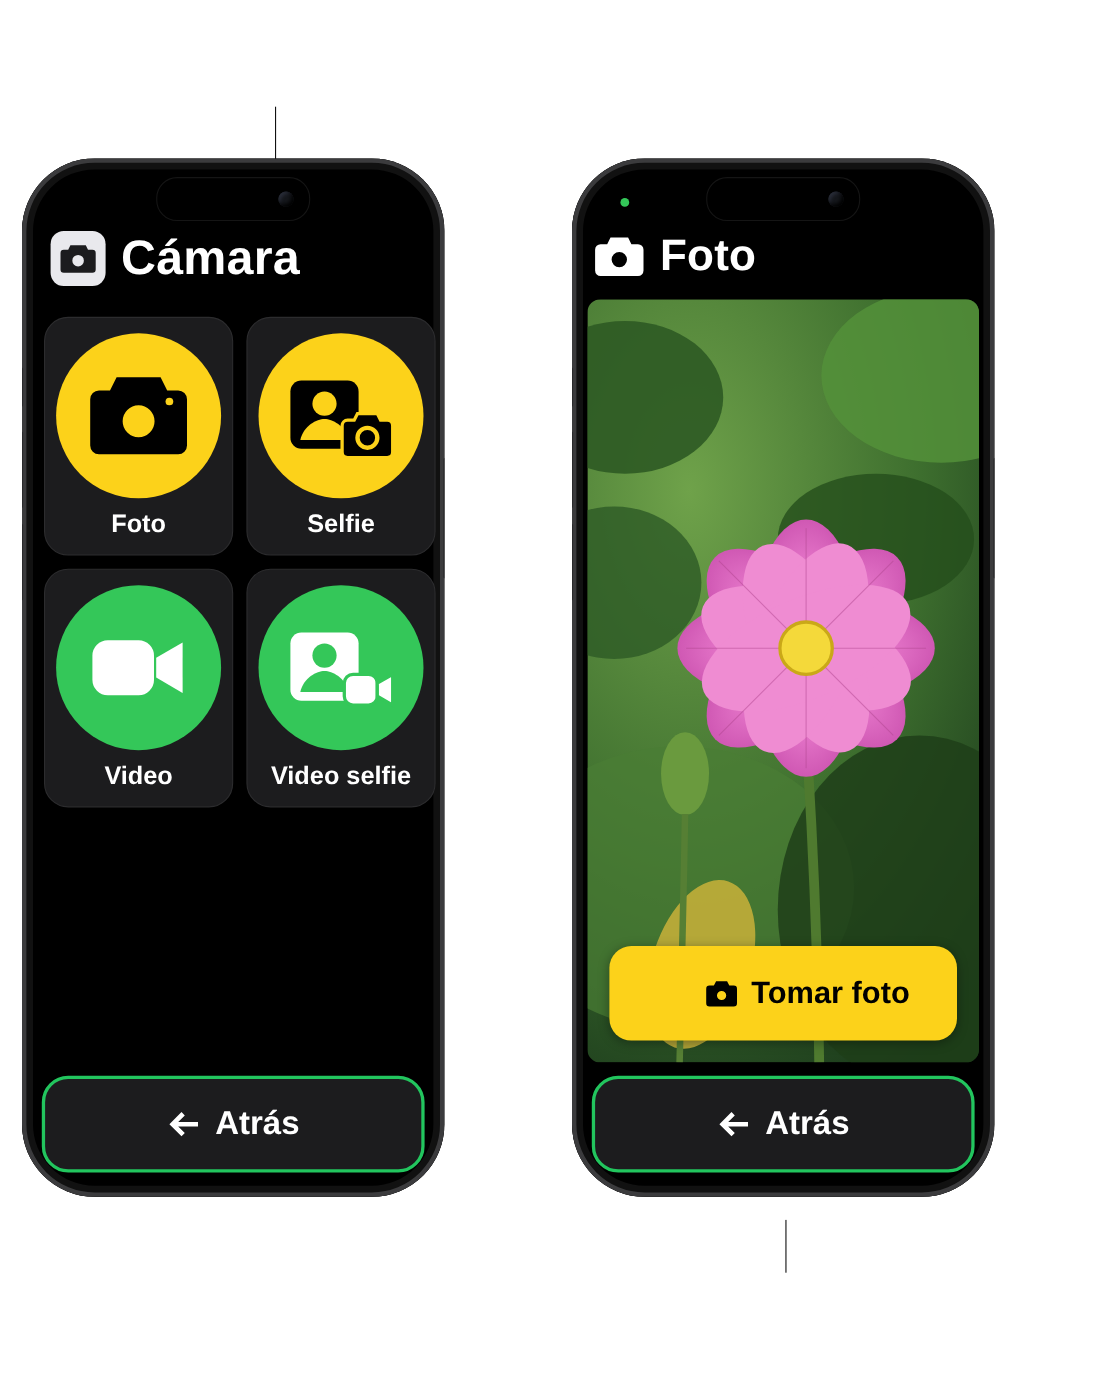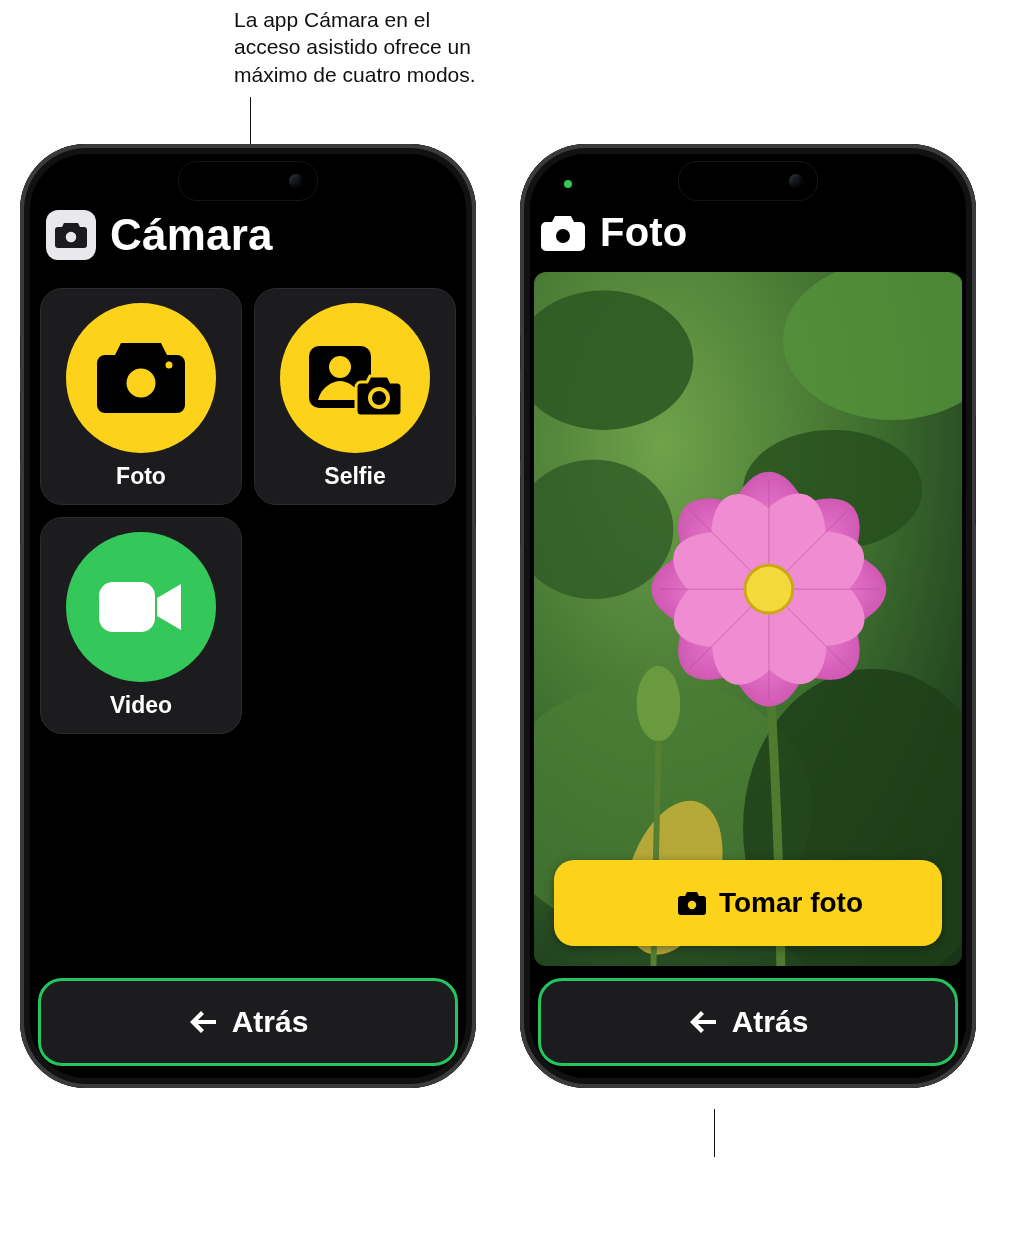--- a/index.html
+++ b/index.html
@@ -1,21 +1,21 @@
 <!DOCTYPE html>
 <html><head>
 <meta charset="utf-8">
 <style>
 html,body{margin:0;padding:0;background:#fff;font-family:-apple-system,Helvetica,Arial,sans-serif;}
 .stage{position:relative;width:1013px;height:1258px;margin:0 auto;}
 .callout{position:absolute;font-size:21px;line-height:1.3;color:#111;}
 .leader{position:absolute;background:#111;}
 
 
-.phone{position:absolute;width:456px;height:944px;border-radius:66px;background:#000;box-shadow:inset 0 0 0 4px #3b3b3d,inset 0 0 0 10px #111;overflow:hidden;}
+.phone{position:absolute;width:384px;height:944px;border-radius:66px;background:#000;box-shadow:inset 0 0 0 4px #3b3b3d,inset 0 0 0 10px #111;overflow:hidden;}
 .notch{position:absolute;top:17px;left:50%;transform:translateX(-50%);width:138px;height:38px;background:#000;border-radius:19px;z-index:5;border:1px solid #151515;}
 .notch .cam{position:absolute;right:14px;top:50%;transform:translateY(-50%);width:14px;height:14px;border-radius:50%;background:#16181d;box-shadow:inset -2px -2px 4px #000,inset 2px 2px 3px #2a2e3a;}
 .side-btn{position:absolute;background:#2a2a2c;border-radius:2px;}
 .green-dot{position:absolute;width:8px;height:8px;border-radius:50%;background:#34c759;z-index:6;}
 
 
 .app-header{position:absolute;top:66px;left:26px;right:26px;display:flex;align-items:center;gap:14px;}
 .app-header .title{font-weight:700;color:#fff;font-size:44px;letter-spacing:.2px;}
 .app-icon-box{width:50px;height:50px;border-radius:12px;background:#e9e9ed;display:flex;align-items:center;justify-content:center;}
 
@@ -36,23 +36,20 @@
 
 .app-header.simple{top:66px;left:20px;right:20px;}
 .app-header.simple .title{font-size:40px;}
 .camera-glyph{display:flex;align-items:center;justify-content:center;}
 </style>
 </head>
 <body>
 
 <div class="stage">
 
-  <div class="callout" style="left:234px;top:6px;width:300px;white-space:pre-line;">La app Cámara en el
-acceso asistido ofrece un
-máximo de cuatro modos.</div>
   <div class="leader" style="left:250px;top:97px;width:1px;height:76px;"></div>
 
   <div class="leader" style="left:714px;top:1109px;width:1px;height:48px;"></div>
 
   <div class="phone" style="left:20px;top:144px;">
     <div class="notch">
         <div class="cam"></div>
       </div>
 
     <div class="side-btn" style="left:-3px;top:190px;width:4px;height:36px;"></div>
@@ -102,20 +99,34 @@
       <div class="tile">
         <div class="circ" style="background:#34c759;">
           <svg width="92" height="62" viewBox="0 0 92 62">
               <rect x="4" y="6" width="56" height="50" rx="14" fill="#fff"></rect>
               <path fill="#fff" d="M62 22l24-14v46L62 40z"></path>
             </svg>
         </div>
         <div class="lbl">Video</div>
       </div>
 
+      <div class="tile">
+        <div class="circ" style="background:#34c759;">
+          <svg width="104" height="84" viewBox="0 0 104 84">
+            <rect x="6" y="10" width="62" height="62" rx="10" fill="#fff"></rect>
+            <circle cx="37" cy="31" r="11" fill="#34c759"></circle>
+            <path d="M15 64c3-13 15-19 22-19s19 6 22 19" fill="#34c759"></path>
+            <g stroke="#34c759" stroke-width="3">
+              <rect x="55" y="48" width="30" height="28" rx="8" fill="#fff"></rect>
+              <path fill="#fff" d="M85 56l14-8v28l-14-8z"></path>
+            </g>
+          </svg>
+        </div>
+        <div class="lbl">Video selfie</div>
+      </div>
     </div>
 
     <div class="back-bar">
       <svg width="30" height="26" viewBox="0 0 30 26">
           <path fill="#fff" d="M13 2 2 13l11 11 3-3-6-6h18v-4H10l6-6z"></path>
         </svg>
       <span>Atrás</span>
     </div>
   </div>
 

